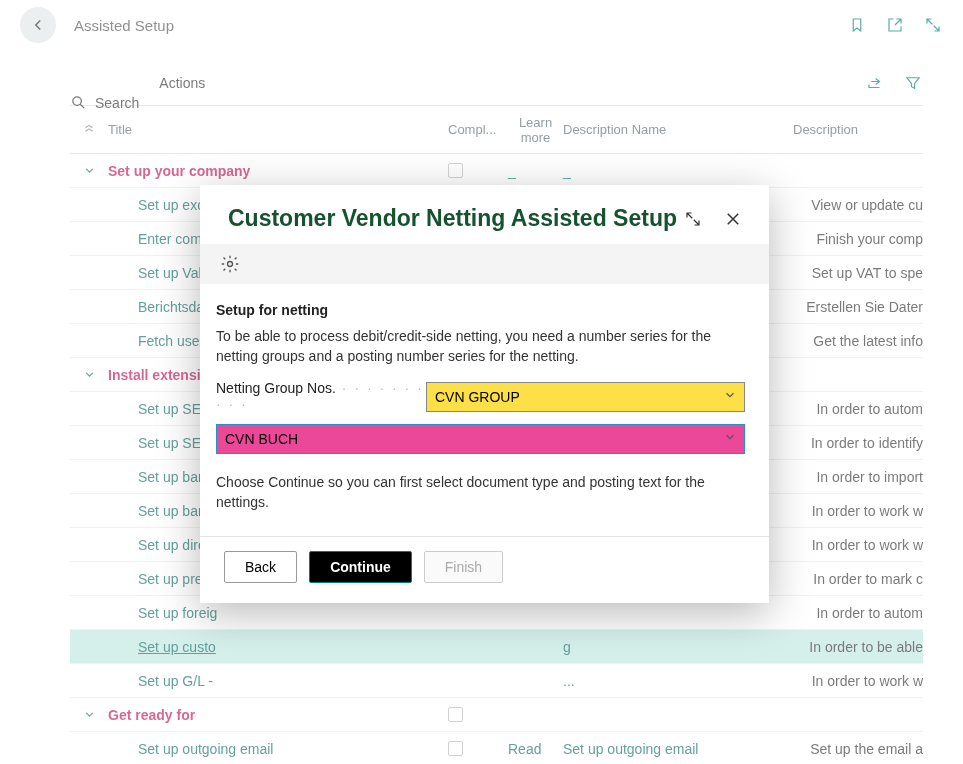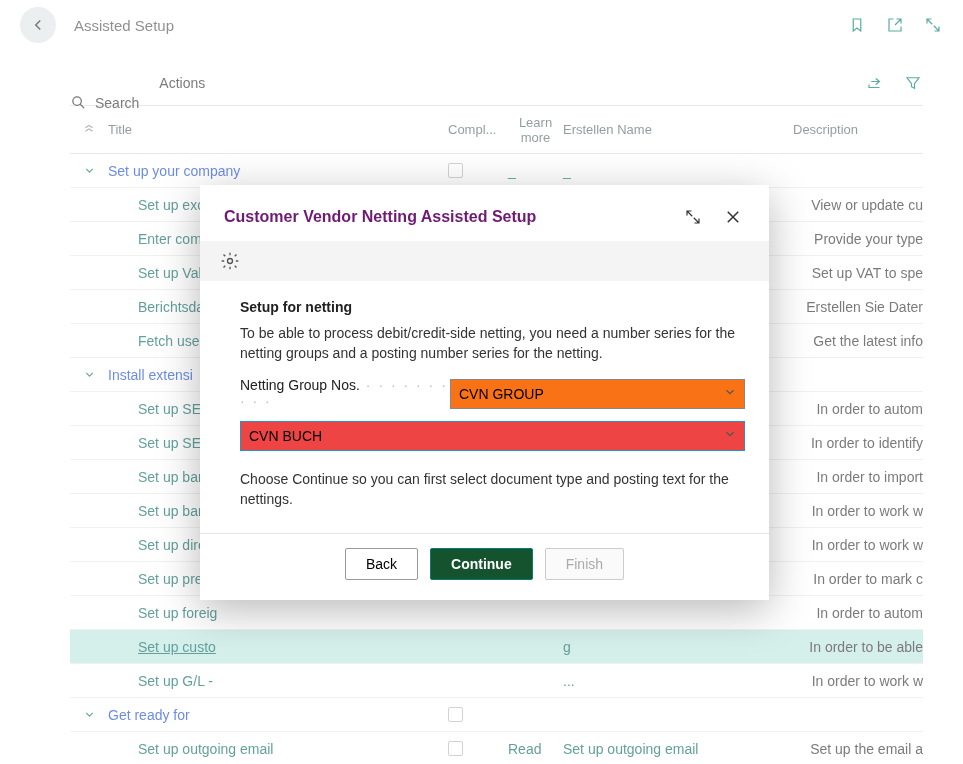--- a/index.html
+++ b/index.html
@@ -26,56 +26,56 @@
 .col-headers { display: flex; align-items: center; height: 48px; color: #5b6a70; font-size: 13px; border-bottom: 1px solid #ddd; }
 .ch-exp { width: 38px; display:flex; align-items:center; justify-content:center; }
 .ch-title { flex: 0 0 340px; }
 .ch-compl { flex: 0 0 60px; }
 .ch-learn { flex: 0 0 55px; line-height: 15px; text-align: center; }
 .ch-trans { flex: 0 0 230px; }
 .ch-desc { flex: 1; }
 
 
 .row { display: flex; align-items: center; height: 34px; border-bottom: 1px solid #eaeaea; }
-.row.group td, .row.group .t-title { font-weight: 400; color: #1d4ed8; }
+.row.group td, .row.group .t-title { font-weight: 700; color: #be185d; }
 .t-exp { width: 38px; display: flex; align-items: center; justify-content: center; color: #2a7772; }
 .t-title { flex: 0 0 340px; font-size: 14px; }
 .indent { padding-left: 30px; }
 .t-title a { color: #0f6d66; text-decoration: none; }
 .t-compl { flex: 0 0 60px; display: flex; align-items: center; }
 .t-learn { flex: 0 0 55px; font-size: 14px; color: #0f6d66; }
 .t-trans { flex: 0 0 230px; font-size: 14px; color: #0f6d66; }
 .t-desc { flex: 1; font-size: 14px; color: #333; white-space: nowrap; overflow: hidden; text-align: right; }
 .row.highlight { background: #bfe6e0; }
 .row.highlight .t-title a { text-decoration: underline; }
 .chk { width: 15px; height: 15px; border: 1px solid #bbb; border-radius: 2px; }
 
 
 .overlay { position: absolute; inset: 0; background: rgba(255,255,255,0.35); }
 
 
 .dialog { position: absolute; left: 200px; top: 185px; width: 569px; background: #fff; box-shadow: 0 10px 40px rgba(0,0,0,0.28); }
 .dlg-head { display: flex; align-items: center; padding: 20px 24px 12px 24px; }
-.dlg-head h2 { font-size: 16px; font-weight: 600; color: #701a75; flex: 1; }
+.dlg-head h2 { font-size: 23px; font-weight: 600; color: #14532d; flex: 1; text-align: center; }
 .dlg-icons { display: flex; gap: 16px; }
 .dlg-icons .ibox { width: 24px; height: 24px; display: flex; align-items: center; justify-content: center; cursor: pointer; color: #333; }
 .dlg-gearbar { background: #f4f4f4; padding: 10px 20px; }
-.dlg-body { padding: 18px 24px 10px 40px; color: #333; font-size: 14px; }
+.dlg-body { padding: 18px 24px 10px 16px; color: #333; font-size: 14px; }
 .dlg-body .sect-title { font-weight: 600; margin-bottom: 8px; color:#222; }
 .dlg-body p { margin-bottom: 14px; line-height: 20px; }
 .field-row { display: flex; align-items: flex-end; margin-bottom: 12px; }
 .field-label { width: 210px; font-size: 14px; color: #222; position: relative; }
 .field-dots { color: #bbb; letter-spacing: 2px; margin-left: 6px; }
 .field-input-wrap { flex: 1; position: relative; }
-.combo { width: 100%; height: 30px; border: 1px solid #888; padding: 0 30px 0 8px; font-size: 14px; background: #f97316; }
-.combo.focus { border: 1px solid #2096c8; outline: none; background: #ef4444; }
+.combo { width: 100%; height: 30px; border: 1px solid #888; padding: 0 30px 0 8px; font-size: 14px; background: #fde047; }
+.combo.focus { border: 1px solid #2096c8; outline: none; background: #ec4899; }
 .combo-caret { position: absolute; right: 8px; top: 6px; pointer-events: none; color: #555; }
-.dlg-foot { border-top: 1px solid #e5e5e5; padding: 14px 24px 20px 24px; display: flex; justify-content: center; gap: 12px; }
+.dlg-foot { border-top: 1px solid #e5e5e5; padding: 14px 24px 20px 24px; display: flex; justify-content: flex-start; gap: 12px; }
 .btn { height: 32px; padding: 0 20px; font-size: 14px; border-radius: 2px; cursor: pointer; border: 1px solid #999; background: #fff; }
-.btn.primary { background: #14532d; border-color: #008074; color: #fff; font-weight: 600; }
+.btn.primary { background: #000000; border-color: #008074; color: #fff; font-weight: 600; }
 .btn.disabled { color: #aaa; border-color: #ccc; background: #fafafa; cursor: default; }
 
 svg { display: block; }
 </style>
 </head>
 <body>
 
 <div class="page-header">
   <div class="back-btn">
     <svg width="18" height="18" viewBox="0 0 24 24" fill="none" stroke="#333" stroke-width="2">
@@ -131,21 +131,21 @@
 
   <div class="col-headers">
     <div class="ch-exp">
         <svg width="14" height="14" viewBox="0 0 24 24" fill="none" stroke="#888" stroke-width="2">
           <path d="M6 14l6-4 6 4M6 20l6-4 6 4" transform="translate(0,-6)"></path>
         </svg>
       </div>
     <div class="ch-title">Title</div>
     <div class="ch-compl">Compl...</div>
     <div class="ch-learn">Learn more</div>
-    <div class="ch-trans">Erstellen Name</div>
+    <div class="ch-trans">Description Name</div>
     <div class="ch-desc">Description</div>
   </div>
 
   <div id="rows">
       <div class="row group">
         <div class="t-exp">
           <svg width="13" height="13" viewBox="0 0 24 24" fill="none" stroke="#2a7772" stroke-width="2.5">
             <path d="M6 9l6 6 6-6"></path>
           </svg>
         </div>
@@ -166,21 +166,21 @@
         <div class="t-learn"></div>
         <div class="t-trans"></div>
         <div class="t-desc">View or update cu</div>
       </div>
       <div class="row">
         <div class="t-exp"></div>
         <div class="t-title indent"><a href="#">Enter compa</a></div>
         <div class="t-compl"></div>
         <div class="t-learn"></div>
         <div class="t-trans"></div>
-        <div class="t-desc">Provide your type</div>
+        <div class="t-desc">Finish your comp</div>
       </div>
       <div class="row">
         <div class="t-exp"></div>
         <div class="t-title indent"><a href="#">Set up Value</a></div>
         <div class="t-compl"></div>
         <div class="t-learn"></div>
         <div class="t-trans"></div>
         <div class="t-desc">Set up VAT to spe</div>
       </div>
       <div class="row">

